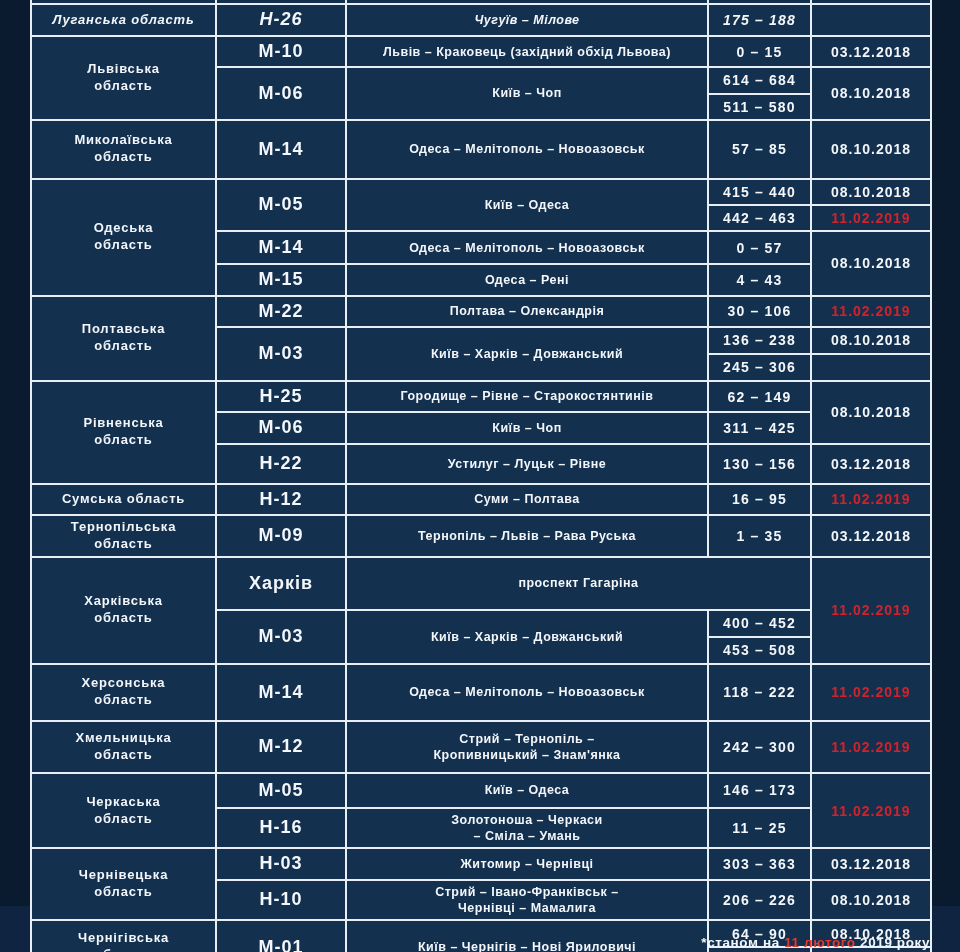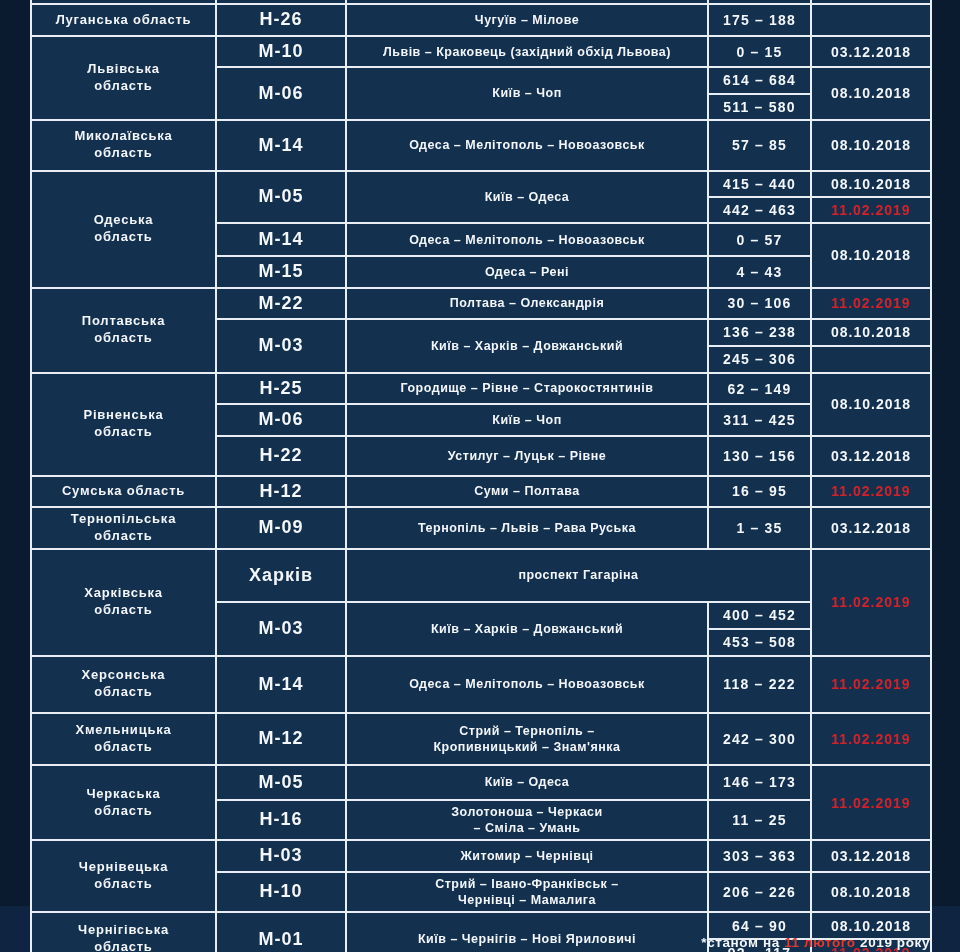--- a/index.html
+++ b/index.html
@@ -65,21 +65,21 @@
       <col class="c-date">
   </colgroup>
   <tbody>
     <tr class="sliver">
       <td class="cell"></td>
       <td class="cell"></td>
       <td class="cell"></td>
       <td class="cell"></td>
       <td class="cell"></td>
     </tr>
-  <tr style="height: 32px;">
+  <tr style="height: 32px; font-style: italic;">
         <td class="cell region">Луганська область</td>
         <td class="cell code">Н-26</td>
         <td class="cell route">Чугуїв – Мілове</td>
         <td class="cell km">175 – 188</td>
         <td class="cell date"></td>
       </tr>
       <tr style="height: 28px;">
         <td class="cell region" rowspan="3">Львівська
 область</td>
         <td class="cell code">М-10</td>
@@ -89,21 +89,21 @@
       </tr>
       <tr style="height: 25px;">
         <td class="cell code" rowspan="2">М-06</td>
         <td class="cell route" rowspan="2">Київ – Чоп</td>
         <td class="cell km">614 – 684</td>
         <td class="cell date" rowspan="2">08.10.2018</td>
       </tr>
       <tr style="height: 24px;">
         <td class="cell km">511 – 580</td>
       </tr>
-      <tr style="height: 51px;">
+      <tr style="height: 59px;">
         <td class="cell region">Миколаївська
 область</td>
         <td class="cell code">М-14</td>
         <td class="cell route">Одеса – Мелітополь – Новоазовськ</td>
         <td class="cell km">57 – 85</td>
         <td class="cell date">08.10.2018</td>
       </tr>
       <tr style="height: 25px;">
         <td class="cell region" rowspan="4">Одеська
 область</td>

